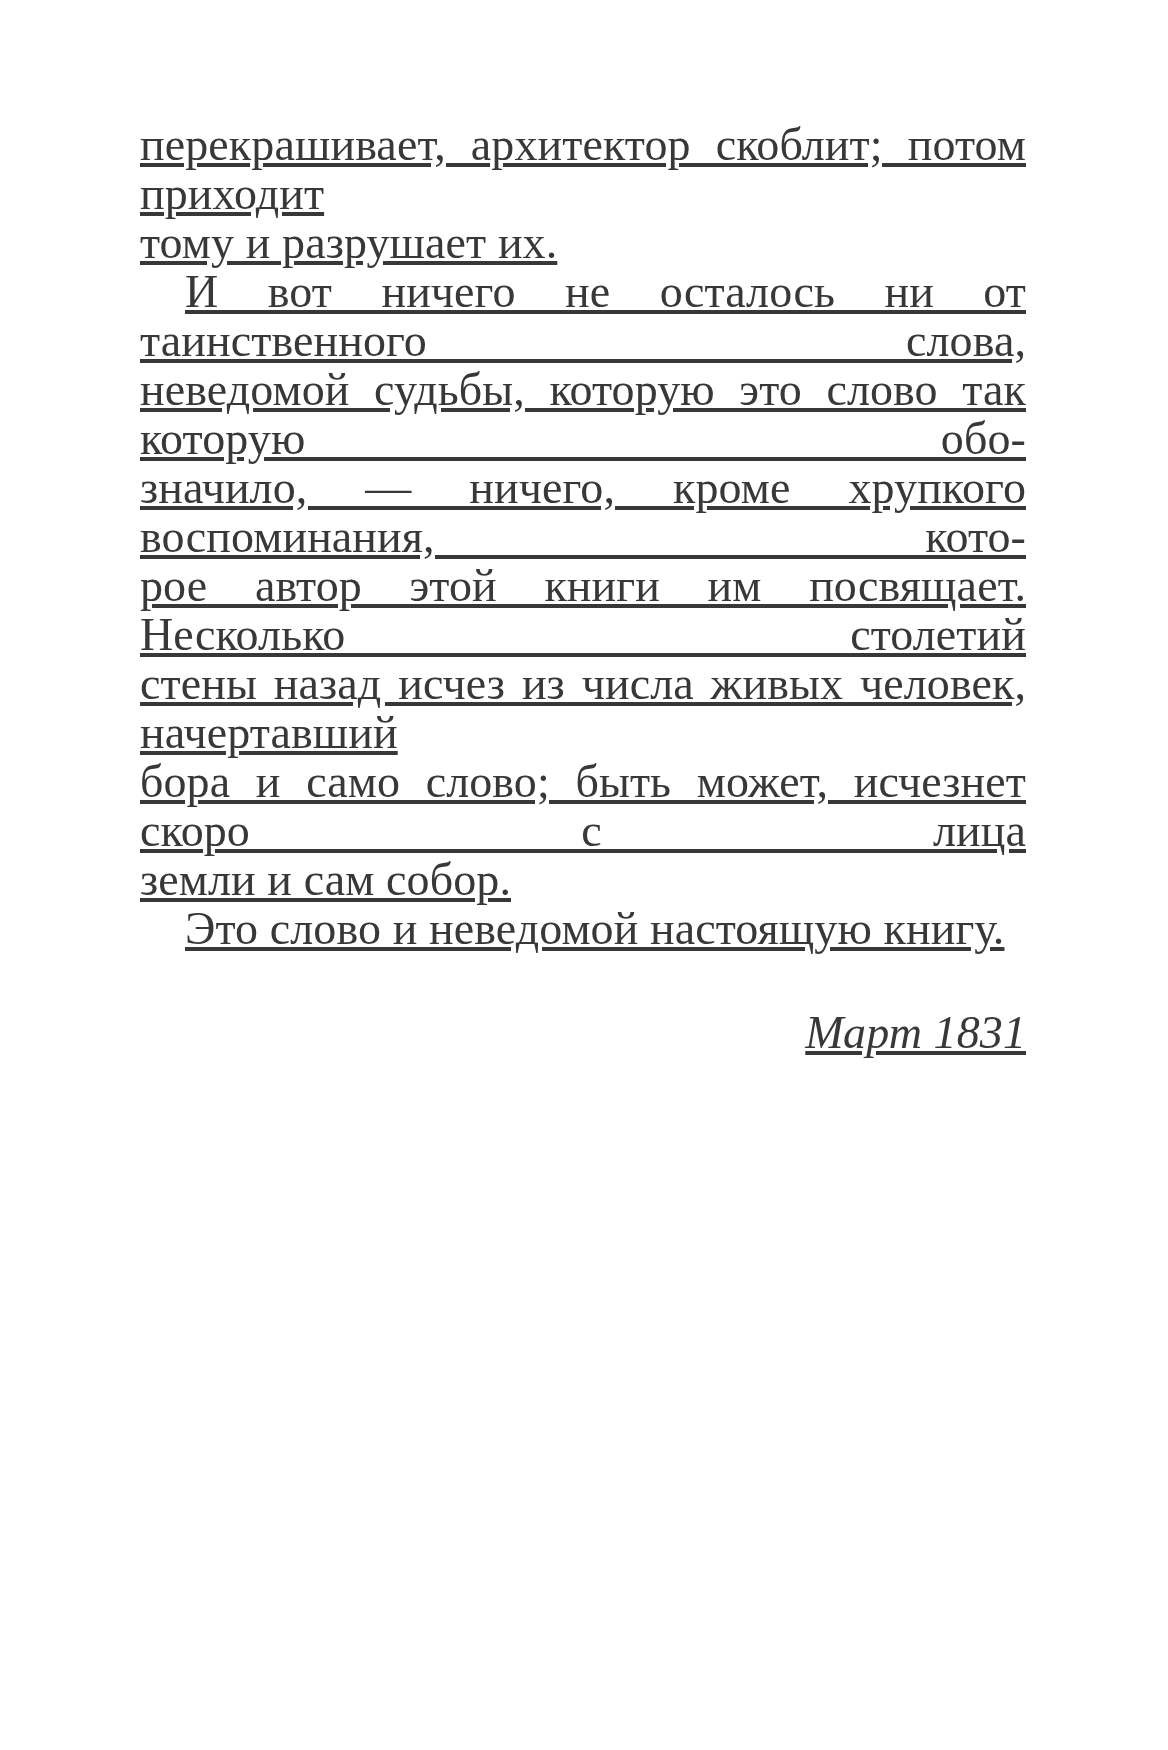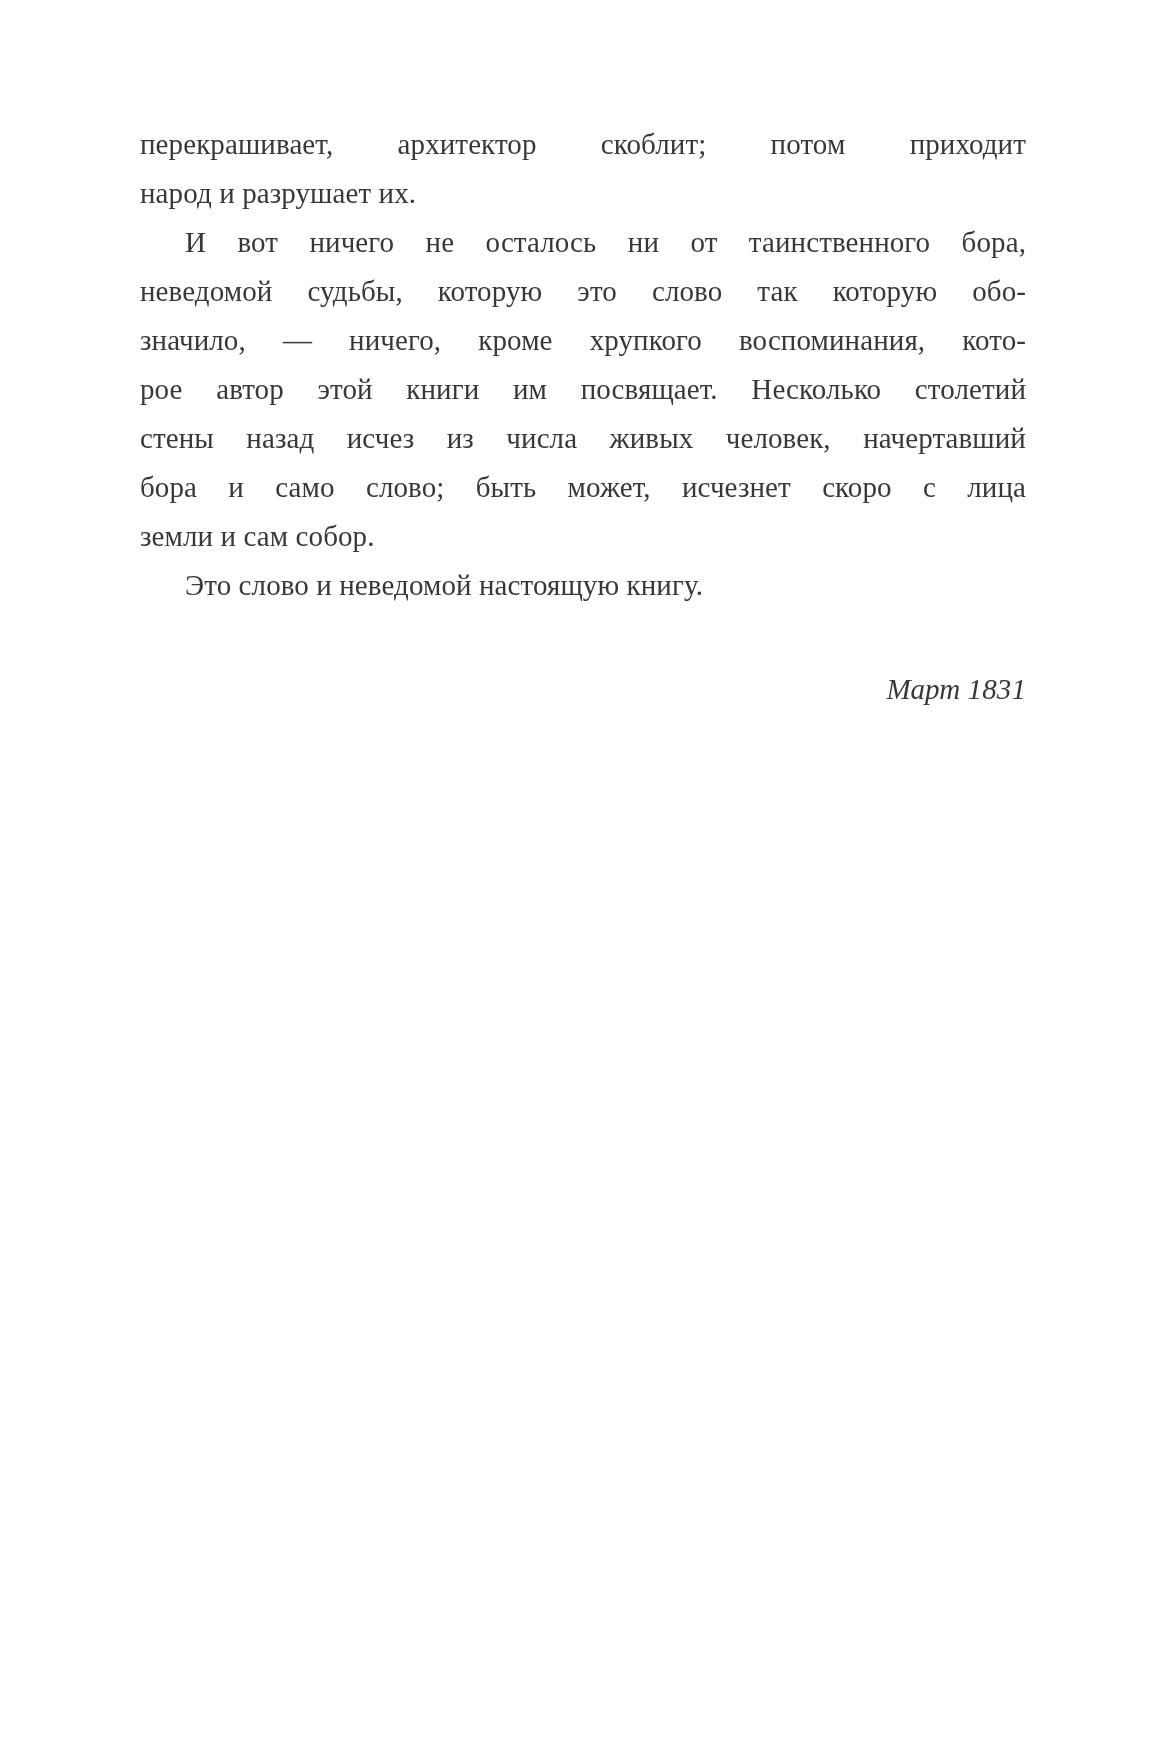--- a/index.html
+++ b/index.html
@@ -17,24 +17,25 @@
   .page {
     position: absolute;
     inset: 0;
     background: #ffffff;
   }
   .text-block {
     position: absolute;
     left: 140px;
     top: 120px;
     width: 886px;
-    font-size: 29px;
+    font-size: 46px;
     line-height: 49px;
     color: #383838;
     letter-spacing: 0.1px;
+    text-decoration: underline;
   }
   .line {
     text-align: justify;
     text-align-last: justify;
   }
   .line.par-end {
     text-align-last: left;
   }
   .line.indent {
     text-indent: 45px;
@@ -46,22 +47,22 @@
     font-style: italic;
   }
 </style>
 </head>
 <body style="background: rgb(255, 255, 255);">
 
 <div class="page">
   <div class="text-block" id="text-block" style="color: rgb(56, 56, 56);">
 
     <div class="line">перекрашивает, архитектор скоблит; потом приходит</div>
-      <div class="line par-end">народ и разрушает их.</div>
-      <div class="line indent">И вот ничего не осталось ни от таинственного бора,</div>
+      <div class="line par-end">тому и разрушает их.</div>
+      <div class="line indent">И вот ничего не осталось ни от таинственного слова,</div>
       <div class="line">неведомой судьбы, которую это слово так которую обо-</div>
       <div class="line">значило, — ничего, кроме хрупкого воспоминания, кото-</div>
       <div class="line">рое автор этой книги им посвящает. Несколько столетий</div>
       <div class="line">стены назад исчез из числа живых человек, начертавший</div>
       <div class="line">бора и само слово; быть может, исчезнет скоро с лица</div>
       <div class="line par-end">земли и сам собор.</div>
       <div class="line indent par-end">Это слово и неведомой настоящую книгу.</div>
       <div class="date-line" id="date-line">
       <span>Март 1831</span>
     </div>

